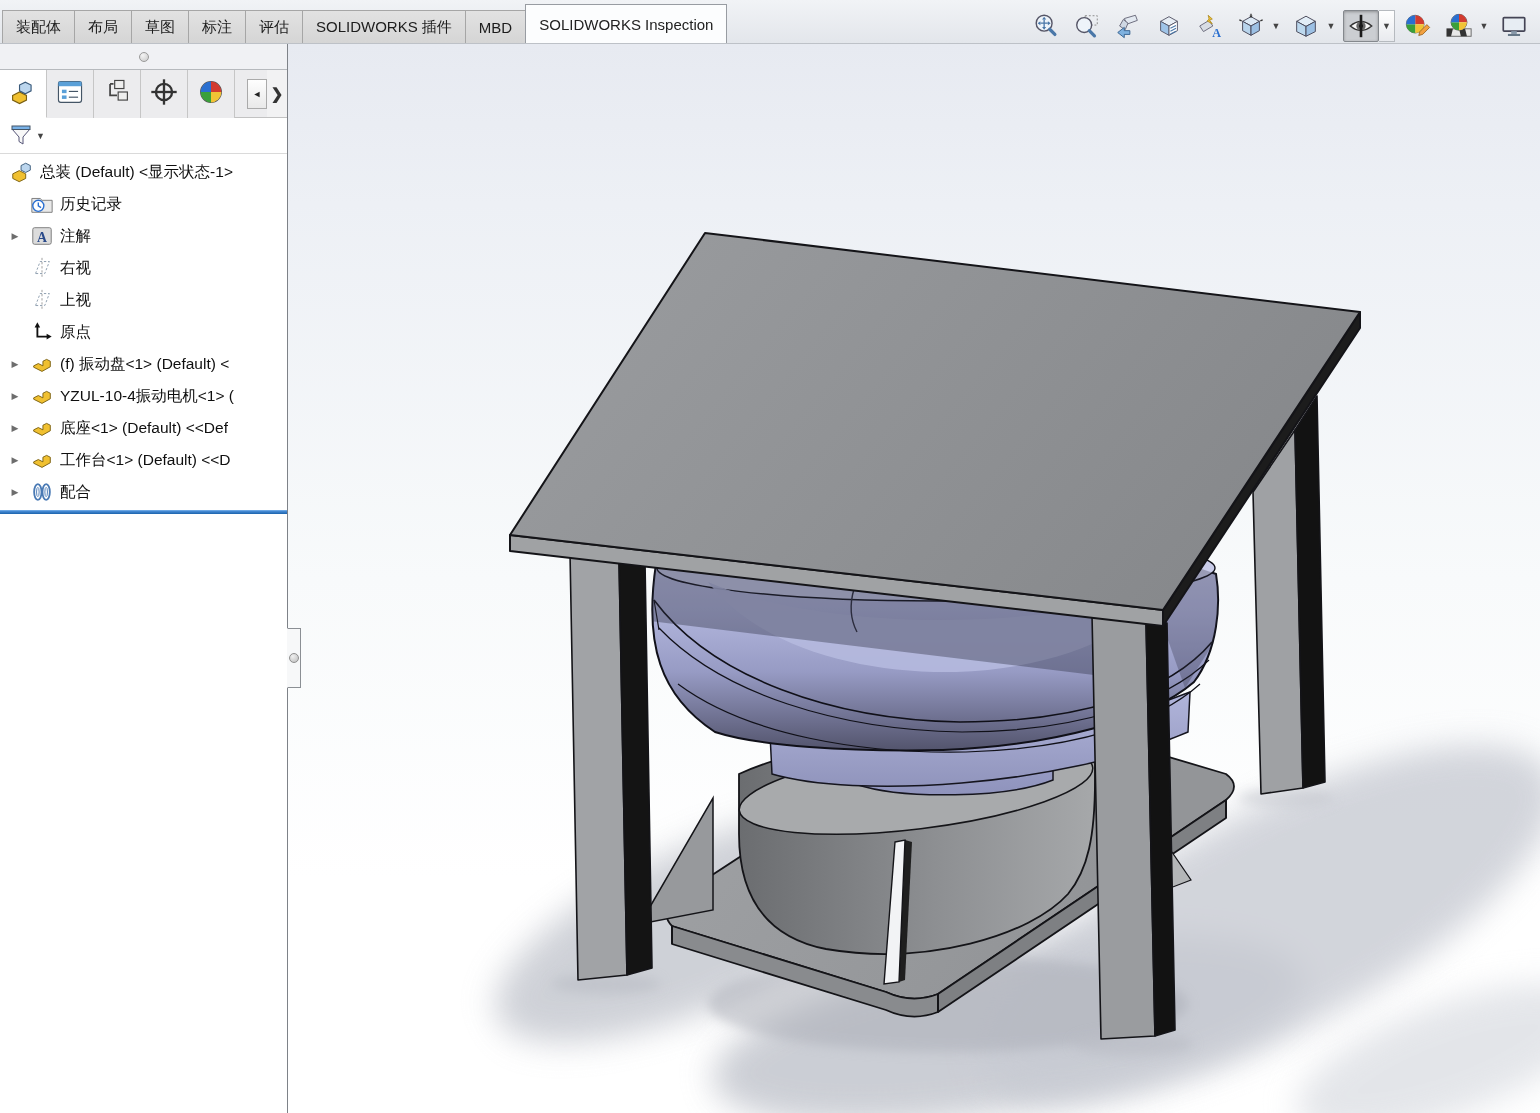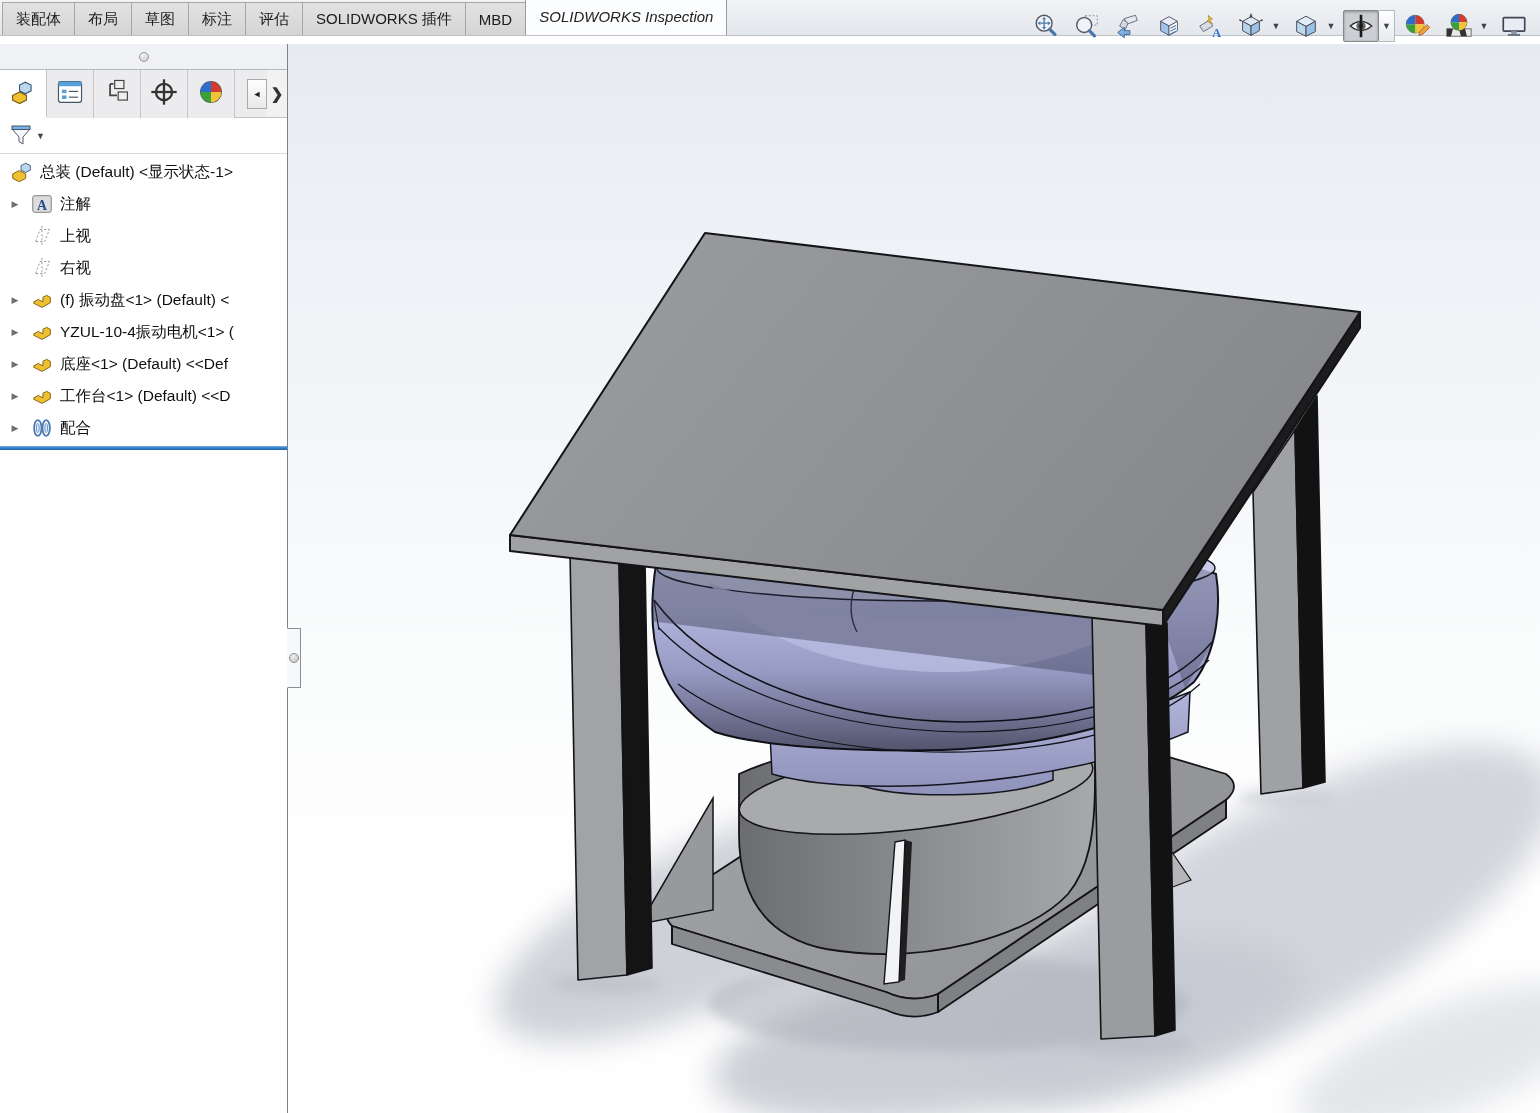--- a/index.html
+++ b/index.html
@@ -1,28 +1,28 @@
 <!DOCTYPE html>
 <html><head>
 <meta charset="utf-8">
 <style>
   * { margin:0; padding:0; box-sizing:border-box; }
   html,body { width:1540px; height:1113px; overflow:hidden; background:#fff;
     font-family:"Liberation Sans", sans-serif; }
   #stage { position:relative; width:1540px; height:1113px; }
 
   
-  #cmdbar { position:absolute; left:0; top:0; width:1540px; height:36px;
+  #cmdbar { position:absolute; left:0; top:0; width:1540px; height:44px;
     background:linear-gradient(#f1f3f6,#e3e6eb); border-bottom:1px solid #bdc1c7;
     display:flex; align-items:flex-end; padding-left:2px; z-index:5; }
   .cmd-tab { height:33px; margin-top:7px; padding:0 13px; display:flex; align-items:center;
     font-size:15px; color:#1c1c1c; background:linear-gradient(#e2e2e2,#d5d5d5);
     border:1px solid #a6a6a6; border-bottom:none; margin-right:-1px; white-space:nowrap; cursor:default; }
   .cmd-tab.active { height:39px; margin-top:1px; background:#fcfdfe; border-color:#989ca2;
-    position:relative; z-index:2; color:#222;font-style:italic; }
+    position:relative; z-index:2; color:#222; }
 
   
   #hud { position:absolute; top:10px; right:8px; display:flex; align-items:center; gap:5px; z-index:6; }
   .hud-btn { display:flex; align-items:center; justify-content:center; width:36px; height:32px;
     border:1px solid transparent; border-radius:2px; }
   .hud-btn svg { width:28px; height:28px; display:block; }
   .hud-seg { display:flex; align-items:stretch; }
   .hud-btn.pressed { background:#cbced2; border:1px solid #84888d;
     box-shadow:inset 0 1px 3px rgba(0,0,0,.3); }
   .hud-caret { width:14px; display:flex; align-items:center; justify-content:center;
@@ -151,48 +151,70 @@
         <span class="icon" id="root-icon">
             <svg viewBox="0 0 26 26">
               <path d="M3 15 l7-3.5 7 3.5 v5 l-7 3.5 -7-3.5 z" fill="#f0c030" stroke="#7a5f10"></path>
               <path d="M12 6 l5-2.5 5 2.5 v5 l-5 2.5 -5-2.5 z" fill="#bcd6ee" stroke="#3a5a7a"></path>
             </svg>
           </span>
         <span class="tlabel">总装 (Default) &lt;显示状态-1&gt;</span>
       </div>
       <div id="tree-items">
           <div class="trow">
+            <span class="expander"></span>
+            <span class="icon">
+              <svg viewBox="0 0 26 26">
+                <path d="M2 7 h9 l2 2 h11 v13 h-22 z" fill="#e9e9e9" stroke="#777"></path>
+                <circle cx="9" cy="15" r="6" fill="#fff" stroke="#2a6fd0" stroke-width="1.5"></circle>
+                <path d="M9 11.5 v3.5 l3 2" stroke="#2a6fd0" stroke-width="1.5" fill="none"></path>
+              </svg>
+            </span>
+            <span class="tlabel">历史记录</span>
+          </div>
+          <div class="trow">
             <span class="expander">▶</span>
             <span class="icon">
               <svg viewBox="0 0 26 26">
                 <rect x="3" y="4" width="20" height="18" rx="2" fill="#dcdcdc" stroke="#777"></rect>
                 <text x="13" y="19" font-size="15" font-weight="bold" text-anchor="middle" fill="#2a4a8a" font-family="Liberation Serif,serif">A</text>
               </svg>
             </span>
             <span class="tlabel">注解</span>
           </div>
           <div class="trow">
             <span class="expander"></span>
             <span class="icon">
               <svg viewBox="0 0 26 26">
                 <path d="M6 19 L11 6 L21 6 L16 19 Z" fill="#ffffff" stroke="#8899aa" stroke-dasharray="2.5 2"></path>
                 <line x1="13" y1="2" x2="13" y2="24" stroke="#999" stroke-dasharray="2.5 2"></line>
               </svg>
             </span>
-            <span class="tlabel">上视</span>
+            <span class="tlabel">右视</span>
           </div>
           <div class="trow">
             <span class="expander"></span>
             <span class="icon">
               <svg viewBox="0 0 26 26">
                 <path d="M6 19 L11 6 L21 6 L16 19 Z" fill="#ffffff" stroke="#8899aa" stroke-dasharray="2.5 2"></path>
                 <line x1="13" y1="2" x2="13" y2="24" stroke="#999" stroke-dasharray="2.5 2"></line>
               </svg>
             </span>
-            <span class="tlabel">右视</span>
+            <span class="tlabel">上视</span>
+          </div>
+          <div class="trow">
+            <span class="expander"></span>
+            <span class="icon">
+              <svg viewBox="0 0 26 26">
+                <path d="M8 6 v12 h12" stroke="#111" stroke-width="2" fill="none"></path>
+                <path d="M5 8 L8 2.5 L11 8 Z" fill="#111"></path>
+                <path d="M18 15 L23.5 18 L18 21 Z" fill="#111"></path>
+              </svg>
+            </span>
+            <span class="tlabel">原点</span>
           </div>
           <div class="trow">
             <span class="expander">▶</span>
             <span class="icon">
               <svg viewBox="0 0 26 26">
                 <path d="M4 15 l5-2.5 5 2.5 v-5 l4-2 4 2 v6 l-9 5 -9 -4.5 z" fill="#f0c030" stroke="#7a5f10" stroke-linejoin="round"></path>
               </svg>
             </span>
             <span class="tlabel">(f) 振动盘&lt;1&gt; (Default) &lt;</span>
           </div>

